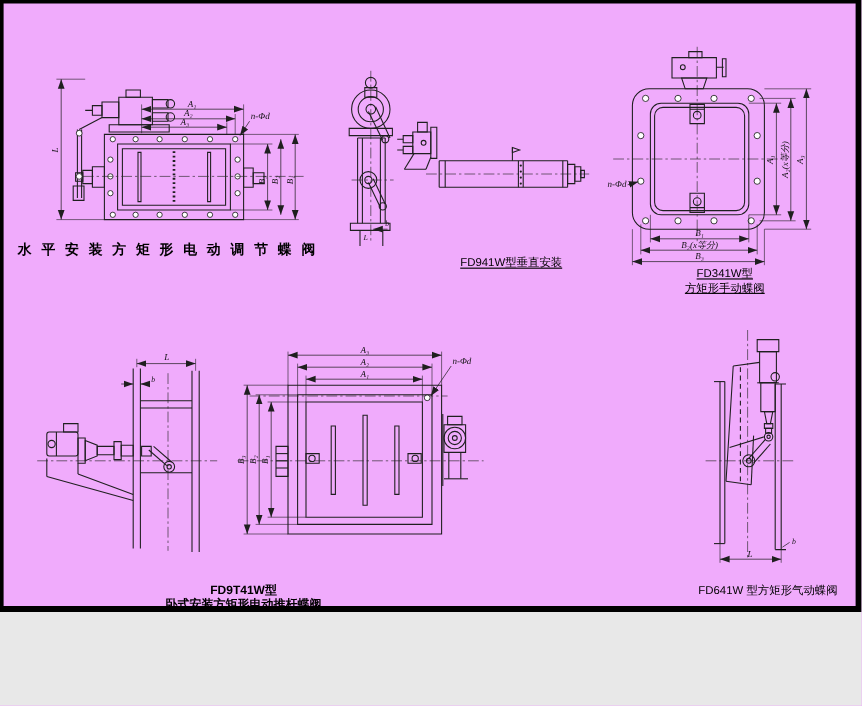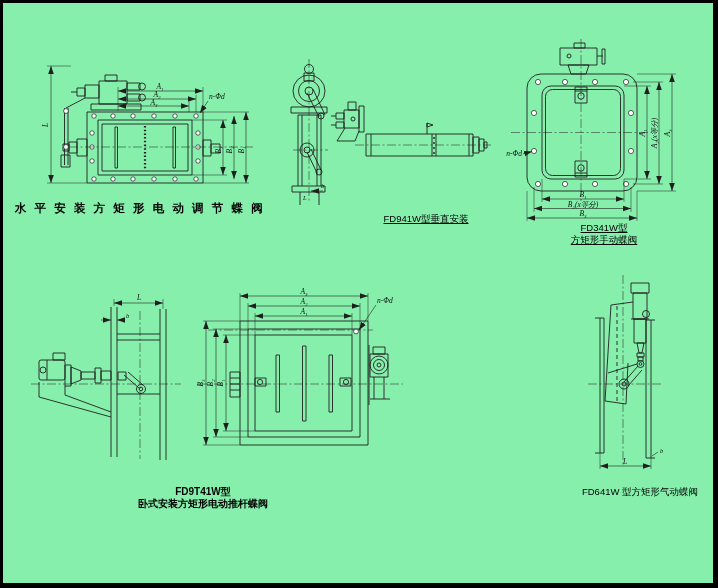--- a/index.html
+++ b/index.html
@@ -1,17 +1,17 @@
 <!DOCTYPE html>
 <html><head>
 <meta charset="utf-8">
 <style>
   html,body{margin:0;padding:0;background:#e8e8e8;}
   .page{
-    position:relative;width:718px;height:588px;background:#86efac;
+    position:relative;width:718px;height:510px;background:#f0abfc;
     border-style:solid;border-color:#000;border-width:3px 5px 5px 3px;
     box-sizing:border-box;overflow:hidden;
     font-family:"Liberation Sans", sans-serif;
   }
   svg{position:absolute;left:0;top:0;}
   svg *{vector-effect:non-scaling-stroke;}
   .ln{stroke:#1f1f1f;stroke-width:0.9;fill:none;}
   .dim{stroke:#1f1f1f;stroke-width:0.6;fill:none;}
   .ext{stroke:#1f1f1f;stroke-width:0.5;fill:none;}
   .cl{stroke:#2a2a2a;stroke-width:0.55;fill:none;stroke-dasharray:9 2.5 2 2.5;}

